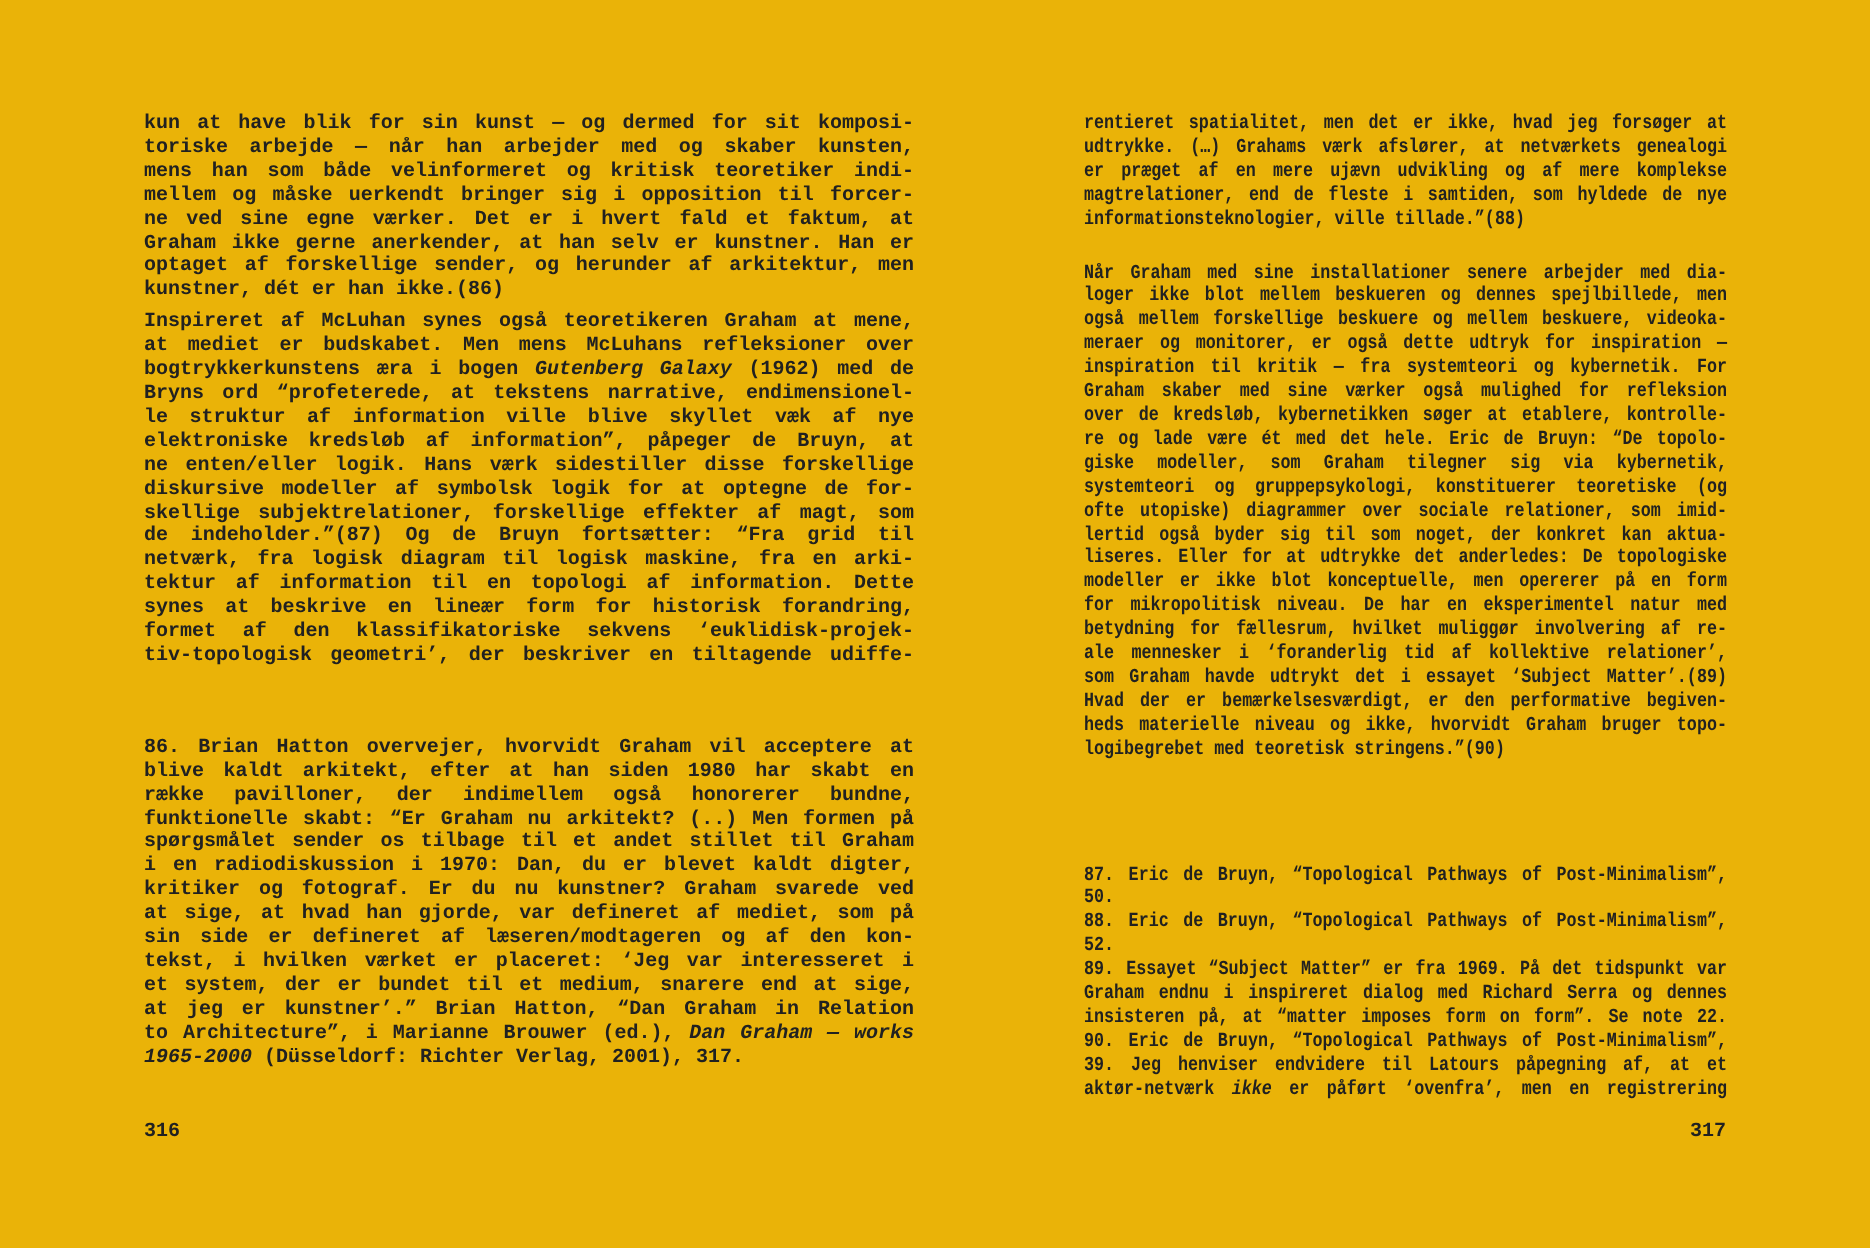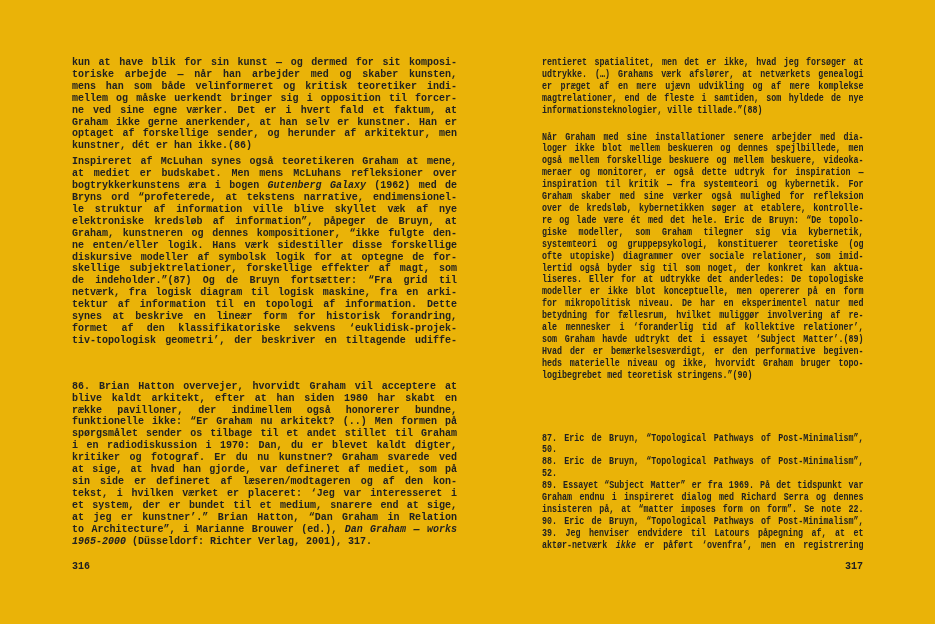--- a/index.html
+++ b/index.html
@@ -82,36 +82,35 @@
           <div class="line just">optaget af forskellige sender, og herunder af arkitektur, men</div>
           <div class="line">kunstner, dét er han ikke.(86)</div>
         </div>
         <div class="block b1">
           <div class="line just">Inspireret af McLuhan synes også teoretikeren Graham at mene,</div>
           <div class="line just">at mediet er budskabet. Men mens McLuhans refleksioner over</div>
           <div class="line just">bogtrykkerkunstens æra i bogen <i>Gutenberg Galaxy</i> (1962) med de</div>
           <div class="line just">Bryns ord “profeterede, at tekstens narrative, endimensionel-</div>
           <div class="line just">le struktur af information ville blive skyllet væk af nye</div>
           <div class="line just">elektroniske kredsløb af information”, påpeger de Bruyn, at</div>
-          <div class="line just">Graham, kunstneren og dennes kompositioner, “ikke fulgte den-</div>
           <div class="line just">ne enten/eller logik. Hans værk sidestiller disse forskellige</div>
           <div class="line just">diskursive modeller af symbolsk logik for at optegne de for-</div>
           <div class="line just">skellige subjektrelationer, forskellige effekter af magt, som</div>
           <div class="line just">de indeholder.”(87) Og de Bruyn fortsætter: “Fra grid til</div>
           <div class="line just">netværk, fra logisk diagram til logisk maskine, fra en arki-</div>
           <div class="line just">tektur af information til en topologi af information. Dette</div>
           <div class="line just">synes at beskrive en lineær form for historisk forandring,</div>
           <div class="line just">formet af den klassifikatoriske sekvens ‘euklidisk-projek-</div>
           <div class="line just">tiv-topologisk geometri’, der beskriver en tiltagende udiffe-</div>
         </div>
         <div class="block b2">
           <div class="line just">86. Brian Hatton overvejer, hvorvidt Graham vil acceptere at</div>
           <div class="line just">blive kaldt arkitekt, efter at han siden 1980 har skabt en</div>
           <div class="line just">række pavilloner, der indimellem også honorerer bundne,</div>
-          <div class="line just">funktionelle ikke: “Er Graham nu arkitekt? (..) Men formen på</div>
+          <div class="line just">funktionelle skabt: “Er Graham nu arkitekt? (..) Men formen på</div>
           <div class="line just">spørgsmålet sender os tilbage til et andet stillet til Graham</div>
           <div class="line just">i en radiodiskussion i 1970: Dan, du er blevet kaldt digter,</div>
           <div class="line just">kritiker og fotograf. Er du nu kunstner? Graham svarede ved</div>
           <div class="line just">at sige, at hvad han gjorde, var defineret af mediet, som på</div>
           <div class="line just">sin side er defineret af læseren/modtageren og af den kon-</div>
           <div class="line just">tekst, i hvilken værket er placeret: ‘Jeg var interesseret i</div>
           <div class="line just">et system, der er bundet til et medium, snarere end at sige,</div>
           <div class="line just">at jeg er kunstner’.” Brian Hatton, “Dan Graham in Relation</div>
           <div class="line just">to Architecture”, i Marianne Brouwer (ed.), <i>Dan Graham — works</i></div>
           <div class="line"><i>1965-2000</i> (Düsseldorf: Richter Verlag, 2001), 317.</div>

